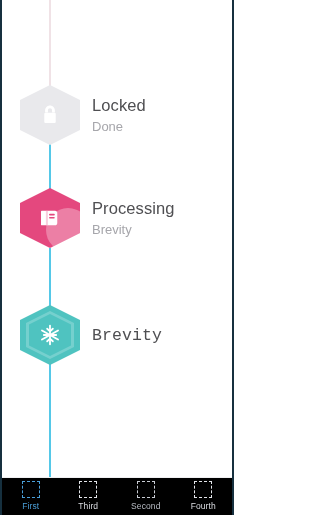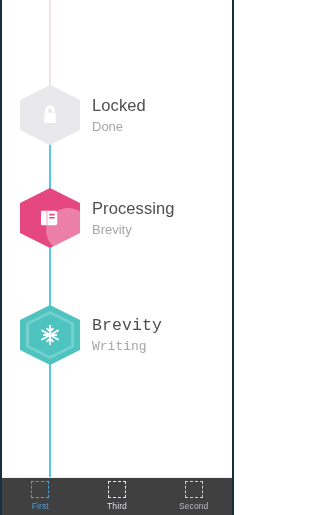--- a/index.html
+++ b/index.html
@@ -138,21 +138,21 @@
     margin-top: 4px;
   }
 
   
   .bottom-nav {
     position: absolute;
     left: 0;
     right: 0;
     bottom: 0;
     height: 38px;
-    background: #404040;
+    background: #000000;
     border-top: 1px solid #f0f0f2;
     display: flex;
     align-items: flex-start;
     padding-top: 3px;
     box-sizing: border-box;
   }
   .nav-tab {
     flex: 1 1 0;
     display: flex;
     flex-direction: column;
@@ -235,21 +235,20 @@
               <line x1="14.6" y1="6.2" x2="12" y2="8.6"></line>
               <line x1="9.4" y1="17.8" x2="12" y2="15.4"></line>
               <line x1="14.6" y1="17.8" x2="12" y2="15.4"></line>
               <line x1="6.3" y1="12" x2="17.7" y2="12"></line>
             </g>
           </svg>
         </div>
       </div>
       <div class="step-text">
         <div class="step-title">Brevity</div>
-        <div class="step-sub">Writing</div>
       </div>
     </div>
 
   </div>
 
   <div class="bottom-nav">
 
     <div class="nav-tab active">
       <div class="nav-icon"></div>
       <div class="nav-label">First</div>
@@ -258,16 +257,20 @@
     <div class="nav-tab dim">
       <div class="nav-icon"></div>
       <div class="nav-label">Third</div>
     </div>
 
     <div class="nav-tab">
       <div class="nav-icon"></div>
       <div class="nav-label">Second</div>
     </div>
 
+    <div class="nav-tab dim">
+      <div class="nav-icon"></div>
+      <div class="nav-label">Fourth</div>
+    </div>
 
   </div>
 
 </div>
 
 </body></html>

